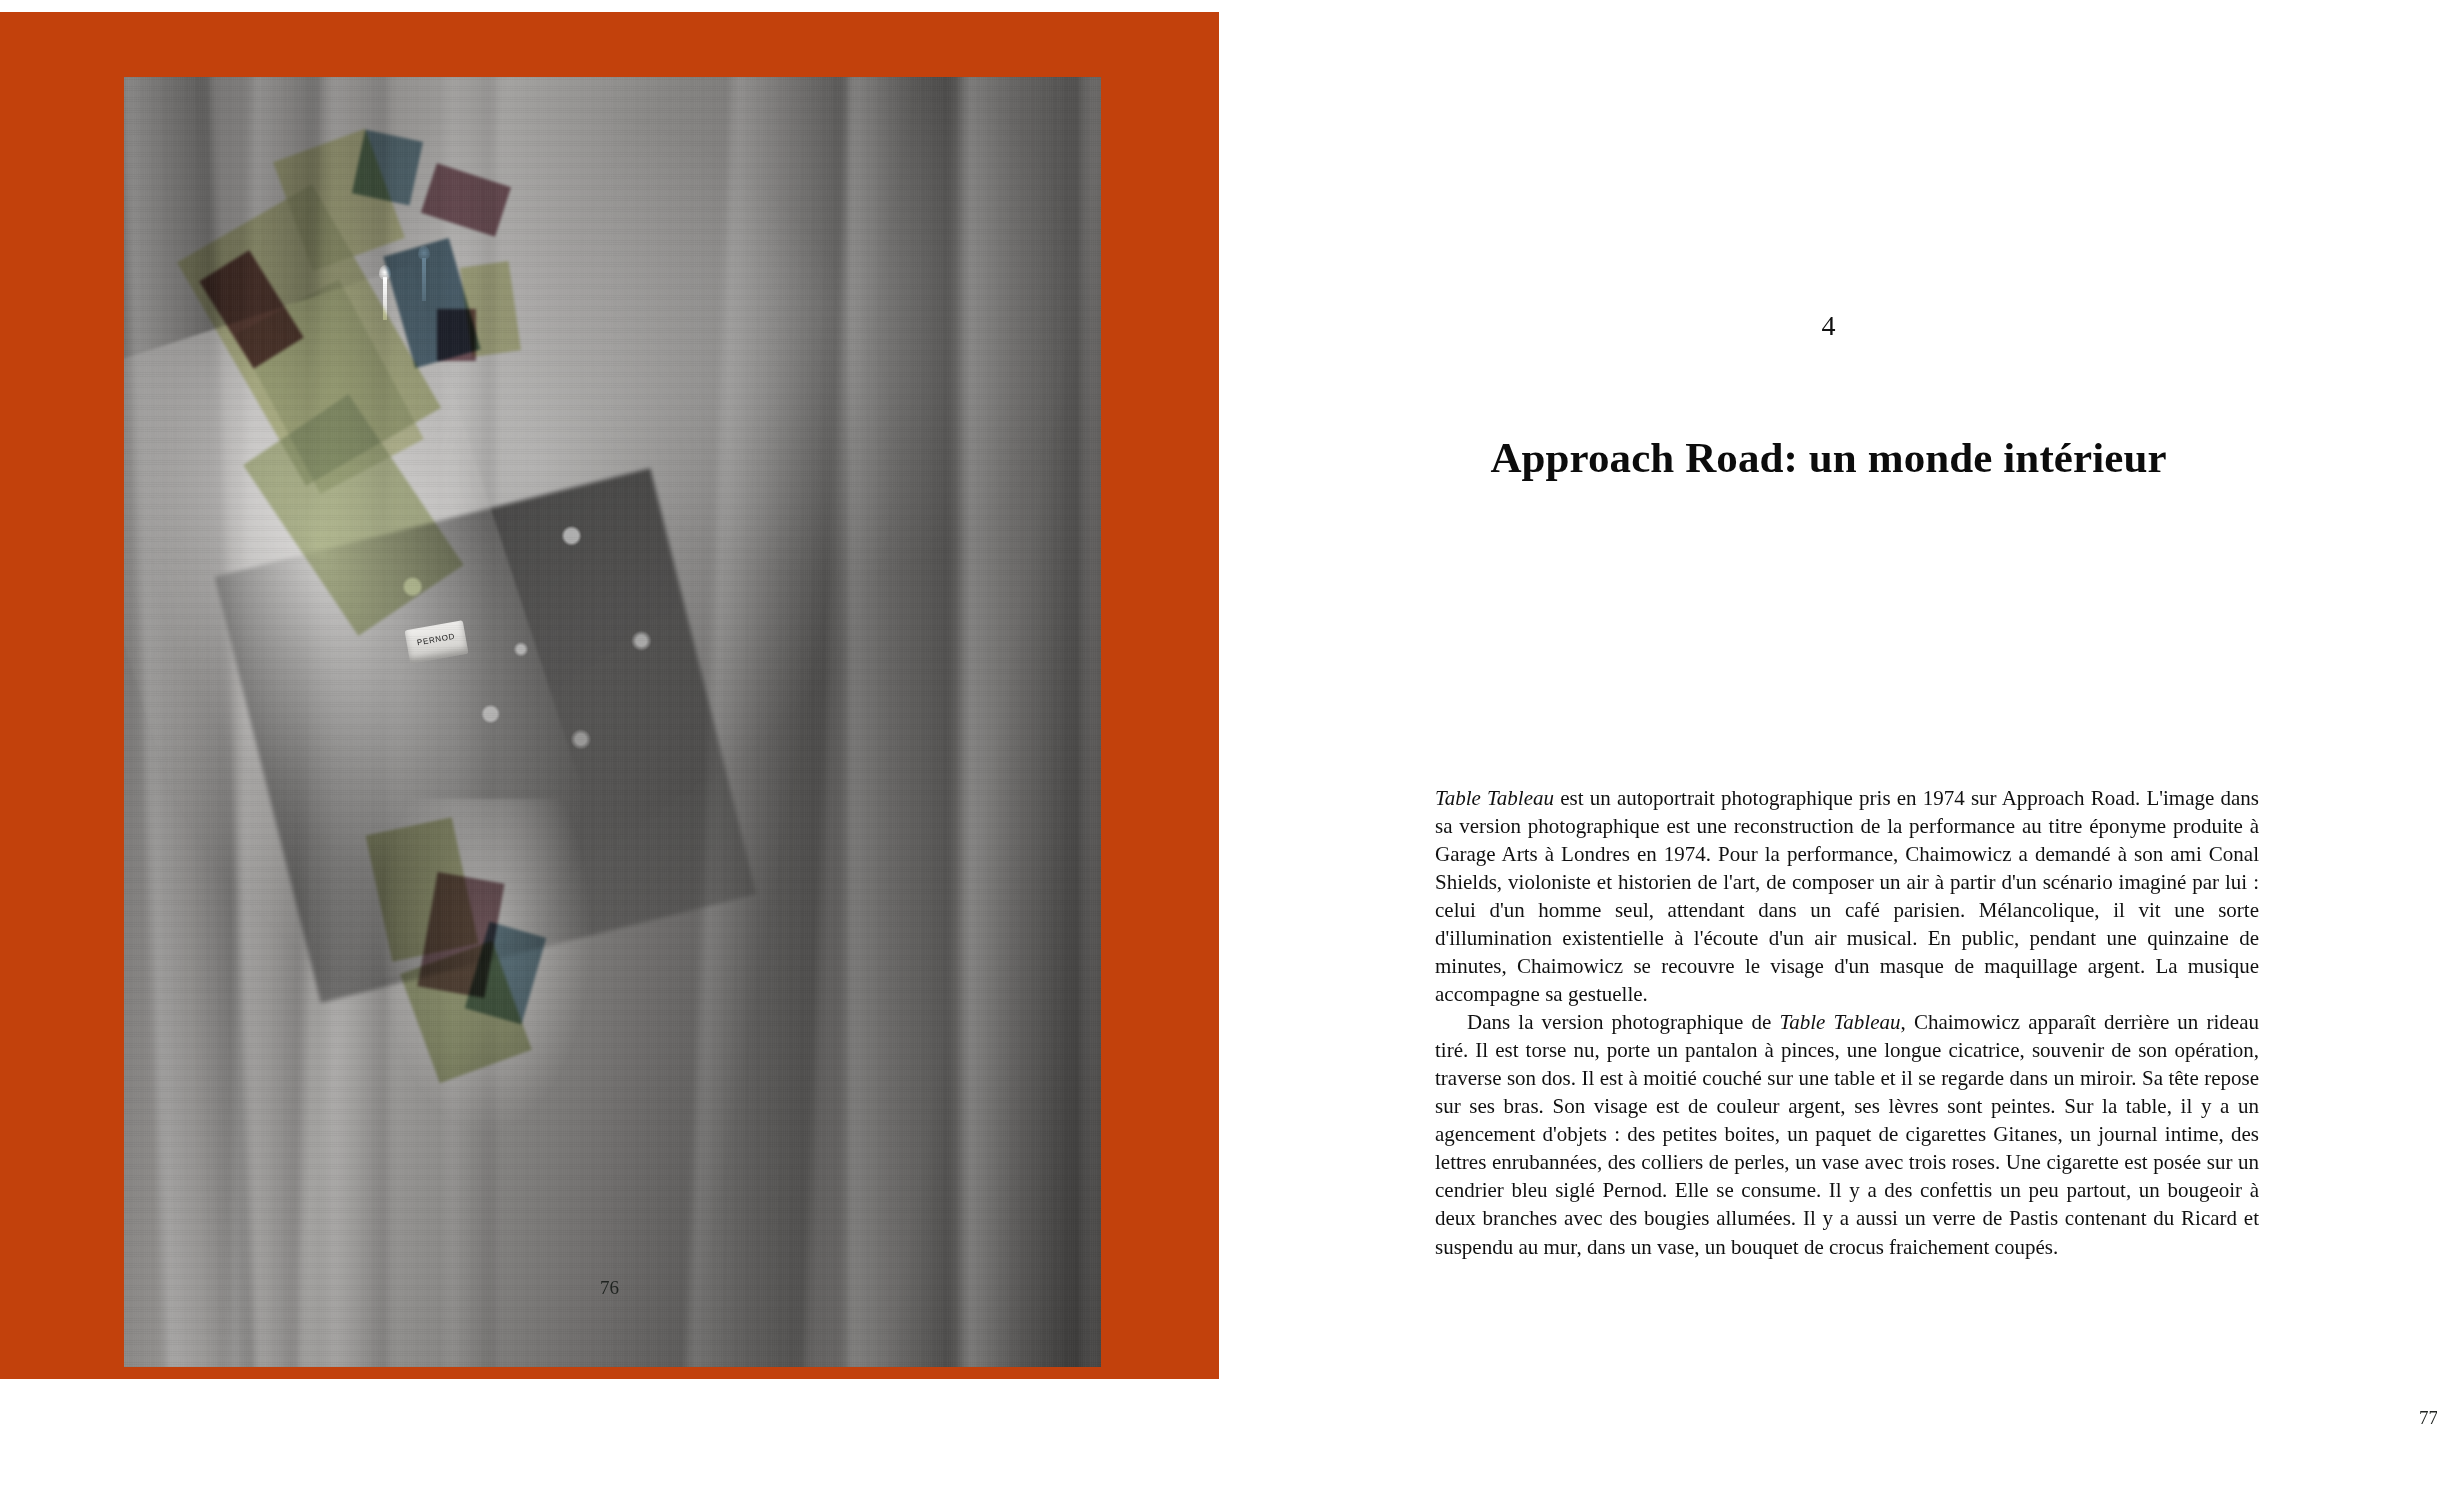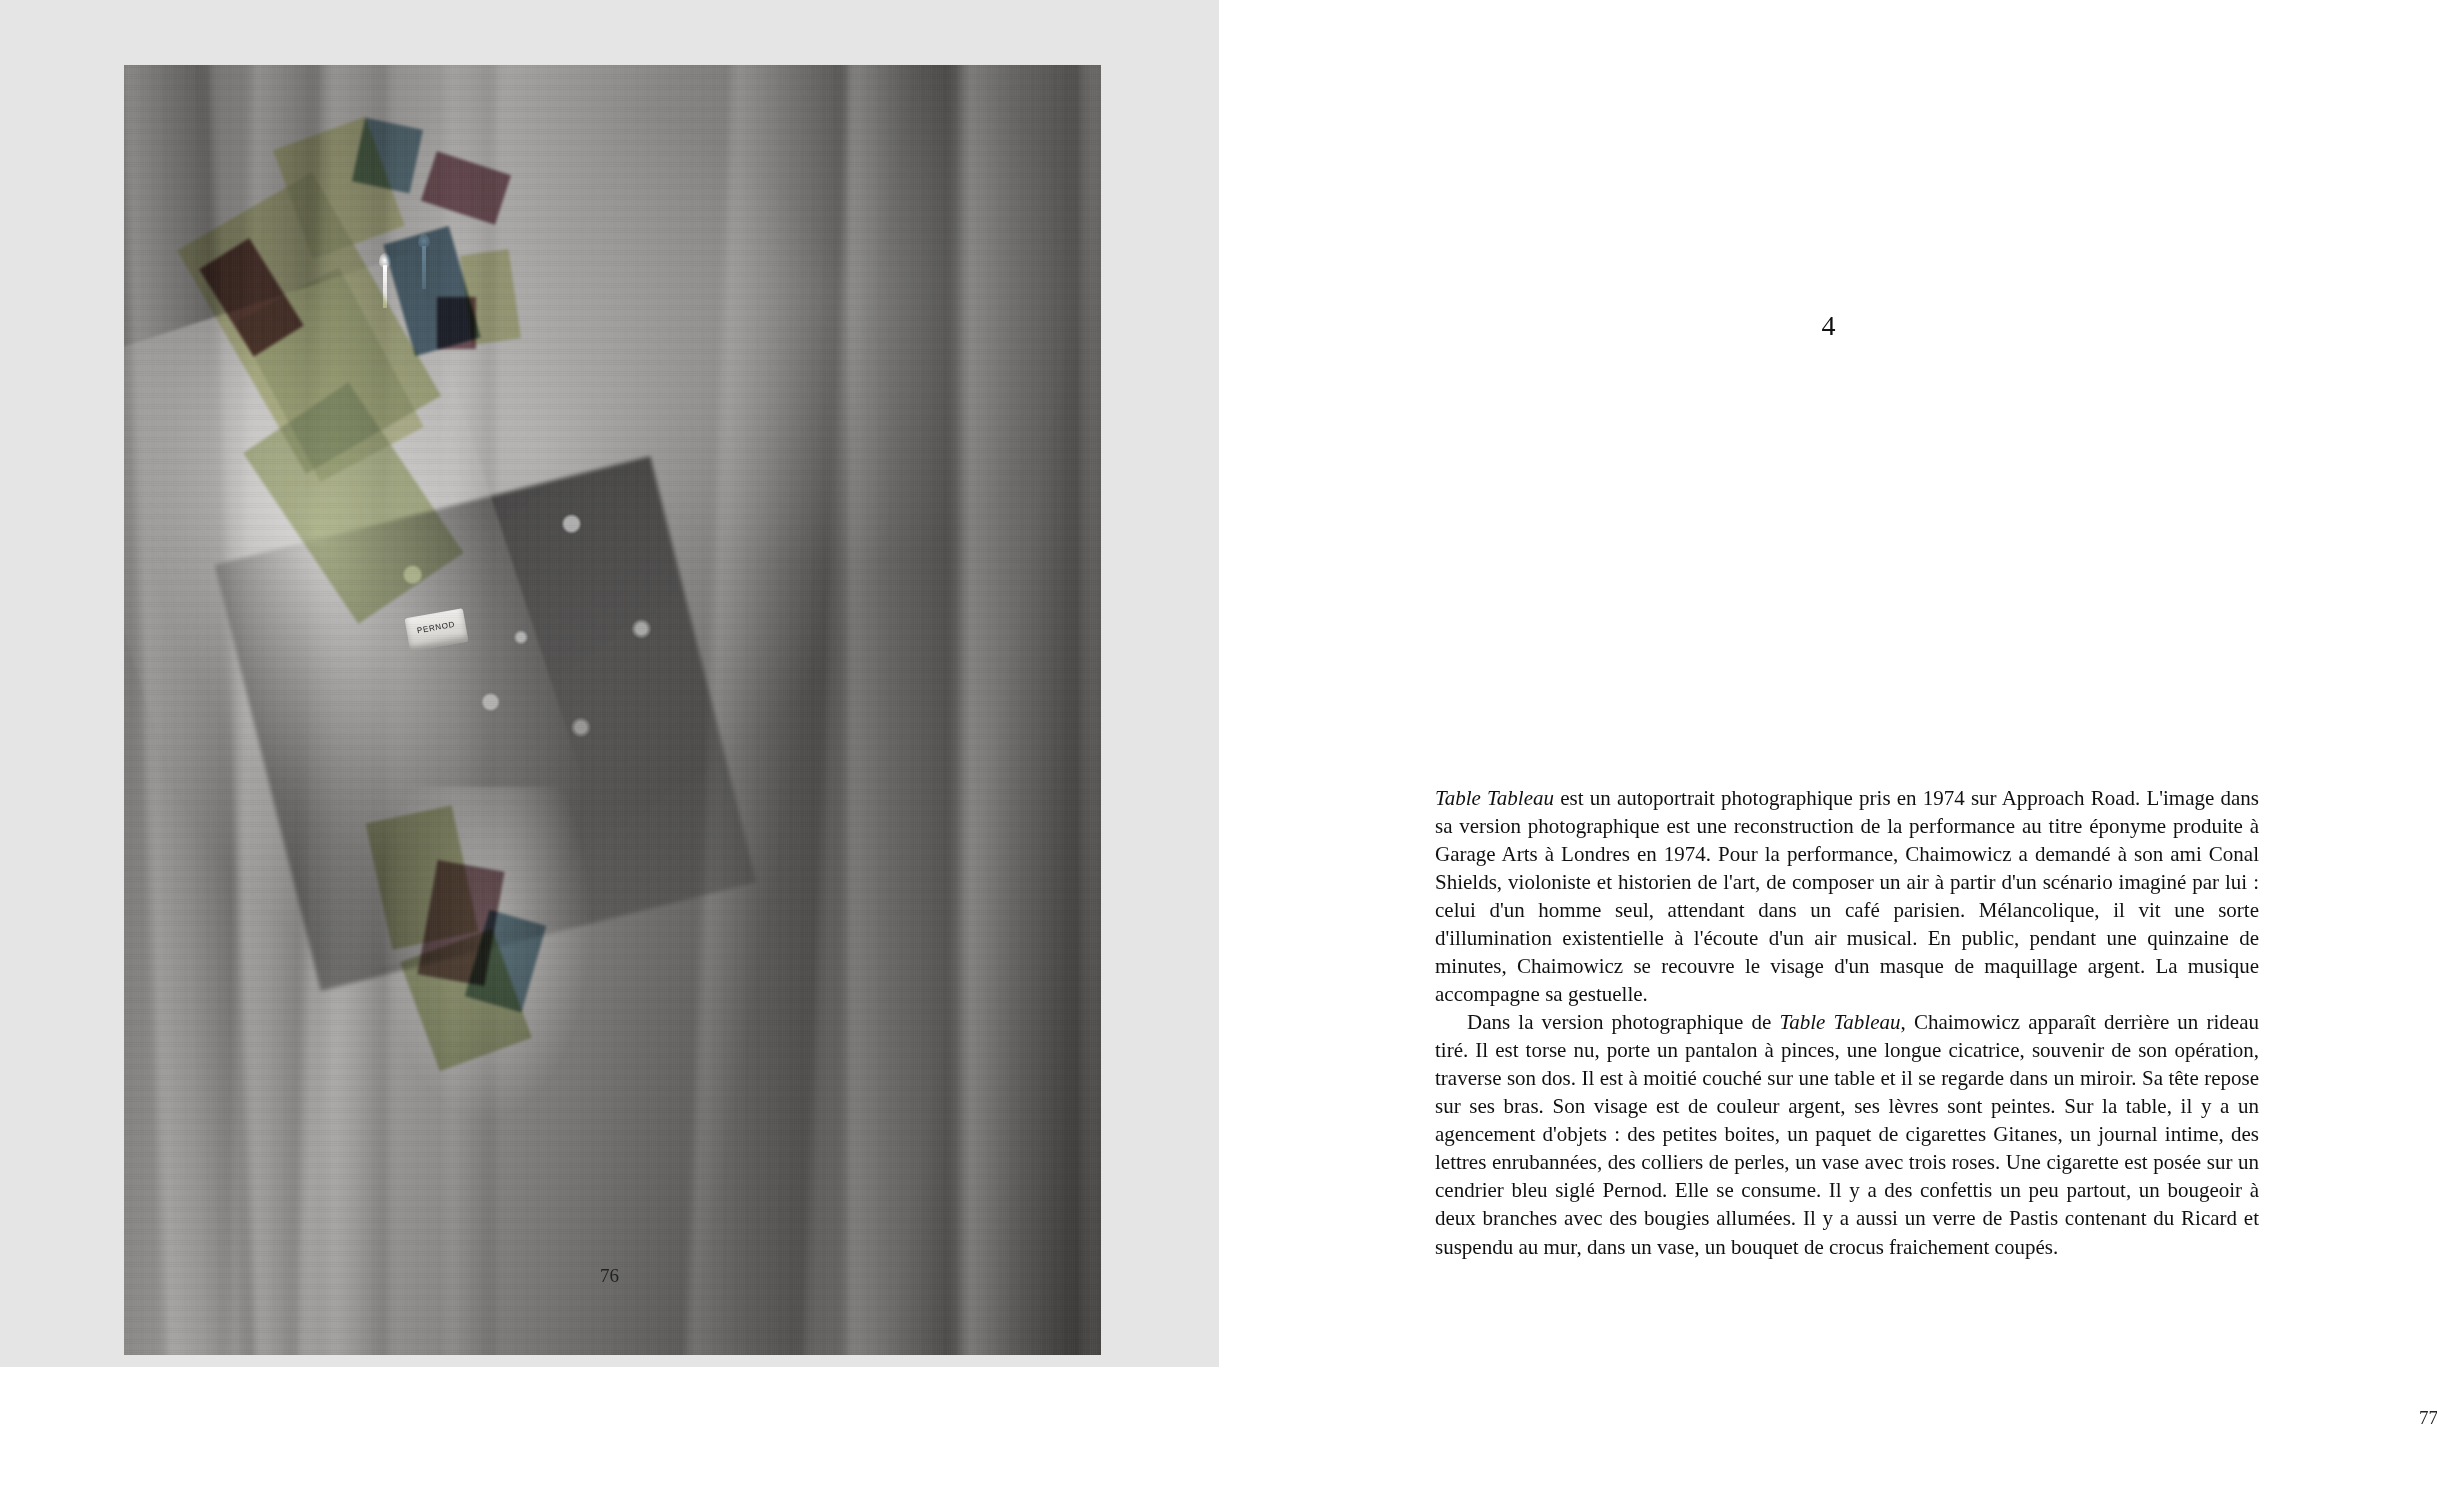--- a/index.html
+++ b/index.html
@@ -14,21 +14,22 @@
     position: relative;
     width: 2438px;
     height: 1509px;
     display: flex;
   }
   
   .page-left {
     position: relative;
     width: 1219px;
     height: 1367px;
-    background: #e5e5e5;
+    background: #c2410c;
+    margin-top: 12px;
   }
   .plate-frame {
     position: absolute;
     left: 124px;
     top: 65px;
     width: 977px;
     height: 1290px;
     background: #3a3a38;
     overflow: hidden;
   }
@@ -240,20 +241,21 @@
         <div class="plate-grain"></div>
       </div>
     </div>
 
     <div class="folio">76</div>
   </div>
 
   <div class="page-right">
 
     <div class="chapter-number">4</div>
+    <h1 class="chapter-title">Approach Road: un monde intérieur</h1>
 
     <div class="body-col">
       <p><i>Table Tableau</i> est un autoportrait photographique pris en 1974 sur Approach Road. L'image dans sa version photographique est une reconstruction de la performance au titre éponyme produite à Garage Arts à Londres en 1974. Pour la performance, Chaimowicz a demandé à son ami Conal Shields, violoniste et historien de l'art, de composer un air à partir d'un scénario imaginé par lui : celui d'un homme seul, attendant dans un café parisien. Mélancolique, il vit une sorte d'illumination existentielle à l'écoute d'un air musical. En public, pendant une quinzaine de minutes, Chaimowicz se recouvre le visage d'un masque de maquillage argent. La musique accompagne sa gestuelle.</p>
       <p>Dans la version photographique de <i>Table Tableau</i>, Chaimowicz apparaît derrière un rideau tiré. Il est torse nu, porte un pantalon à pinces, une longue cicatrice, souvenir de son opération, traverse son dos. Il est à moitié couché sur une table et il se regarde dans un miroir. Sa tête repose sur ses bras. Son visage est de couleur argent, ses lèvres sont peintes. Sur la table, il y a un agencement d'objets : des petites boites, un paquet de cigarettes Gitanes, un journal intime, des lettres enrubannées, des colliers de perles, un vase avec trois roses. Une cigarette est posée sur un cendrier bleu siglé Pernod. Elle se consume. Il y a des confettis un peu partout, un bougeoir à deux branches avec des bougies allumées. Il y a aussi un verre de Pastis contenant du Ricard et suspendu au mur, dans un vase, un bouquet de crocus fraichement coupés.</p>
     </div>
 
     <div class="folio-right">77</div>
   </div>
 
 </div>

